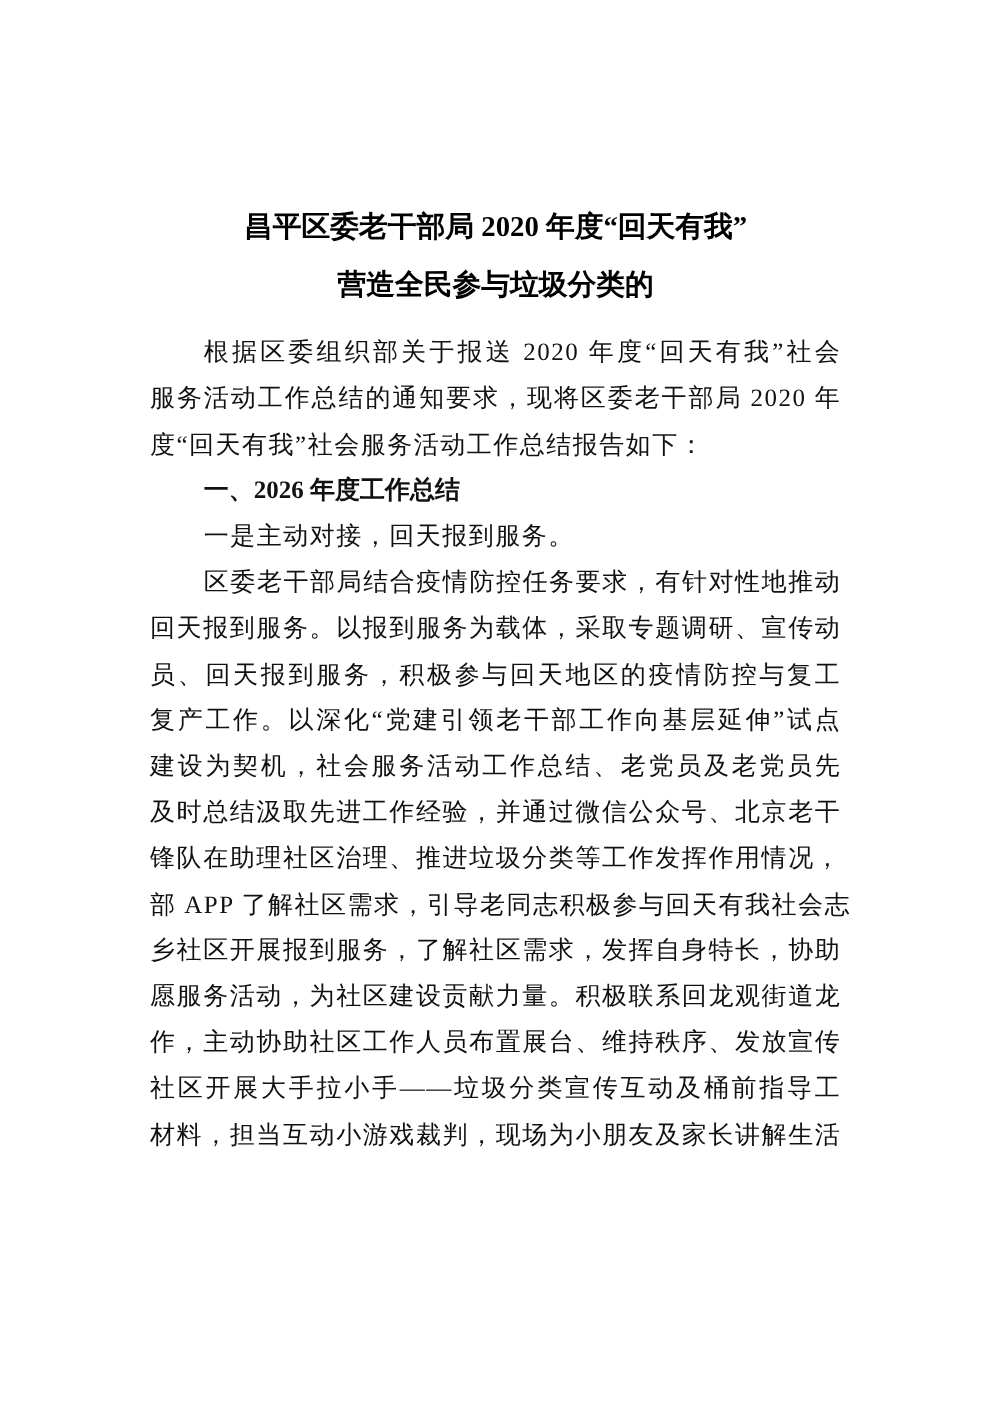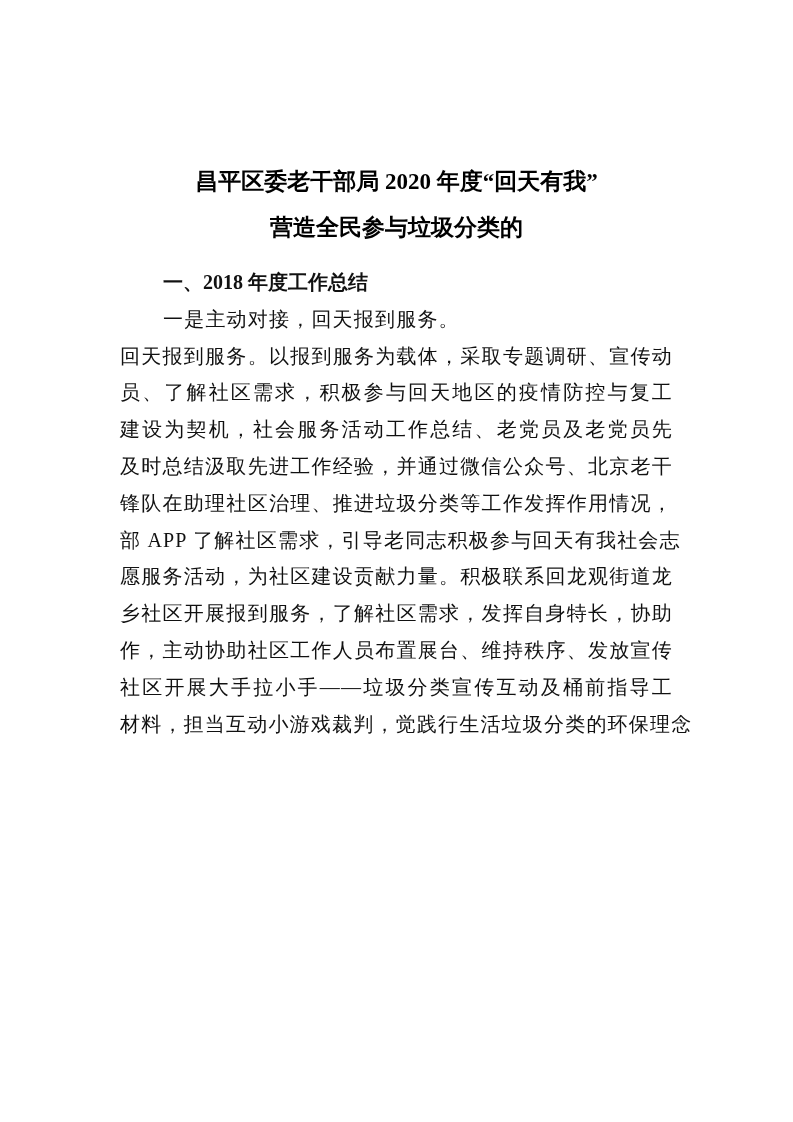--- a/index.html
+++ b/index.html
@@ -25,29 +25,36 @@
 </head>
 <body>
 
 <div class="page">
   <div class="title">
     <div>昌平区委老干部局 2020 年度“回天有我”</div>
     <div>营造全民参与垃圾分类的</div>
   </div>
 
   <div class="body-text">
-    <span class="line last heading" style="padding-left:43px;">一、2018 年度工作总结</span>
+    <div>
+      <span class="line" style="padding-left:43px;">根据区委组织部关于报送 2020 年度“回天有我”社会</span>
+      <span class="line">服务活动工作总结的通知要求，现将区委老干部局 2020 年</span>
+      <span class="line last">度“回天有我”社会服务活动工作总结报告如下：</span>
+    </div>
+    <span class="line last heading" style="padding-left:43px;">一、2026 年度工作总结</span>
     <span class="line last" style="padding-left:43px;">一是主动对接，回天报到服务。</span>
     <div>
+      <span class="line" style="padding-left:43px;">区委老干部局结合疫情防控任务要求，有针对性地推动</span>
       <span class="line">回天报到服务。以报到服务为载体，采取专题调研、宣传动</span>
-      <span class="line">员、了解社区需求，积极参与回天地区的疫情防控与复工</span>
+      <span class="line">员、回天报到服务，积极参与回天地区的疫情防控与复工</span>
+      <span class="line">复产工作。以深化“党建引领老干部工作向基层延伸”试点</span>
       <span class="line">建设为契机，社会服务活动工作总结、老党员及老党员先</span>
       <span class="line">及时总结汲取先进工作经验，并通过微信公众号、北京老干</span>
       <span class="line">锋队在助理社区治理、推进垃圾分类等工作发挥作用情况，</span>
       <span class="line">部 APP 了解社区需求，引导老同志积极参与回天有我社会志</span>
+      <span class="line">乡社区开展报到服务，了解社区需求，发挥自身特长，协助</span>
       <span class="line">愿服务活动，为社区建设贡献力量。积极联系回龙观街道龙</span>
-      <span class="line">乡社区开展报到服务，了解社区需求，发挥自身特长，协助</span>
       <span class="line">作，主动协助社区工作人员布置展台、维持秩序、发放宣传</span>
       <span class="line">社区开展大手拉小手——垃圾分类宣传互动及桶前指导工</span>
-      <span class="line">材料，担当互动小游戏裁判，觉践行生活垃圾分类的环保理念</span>
+      <span class="line">材料，担当互动小游戏裁判，现场为小朋友及家长讲解生活</span>
     </div>
   </div>
 </div>
 
 </body></html>

